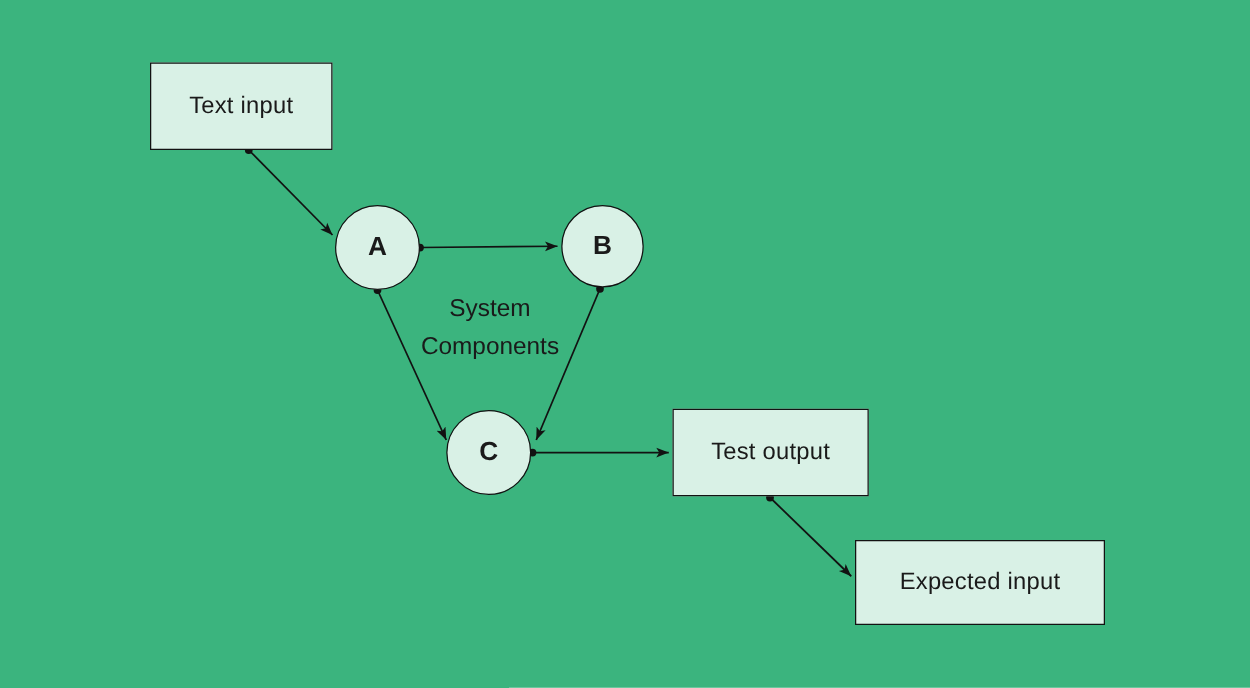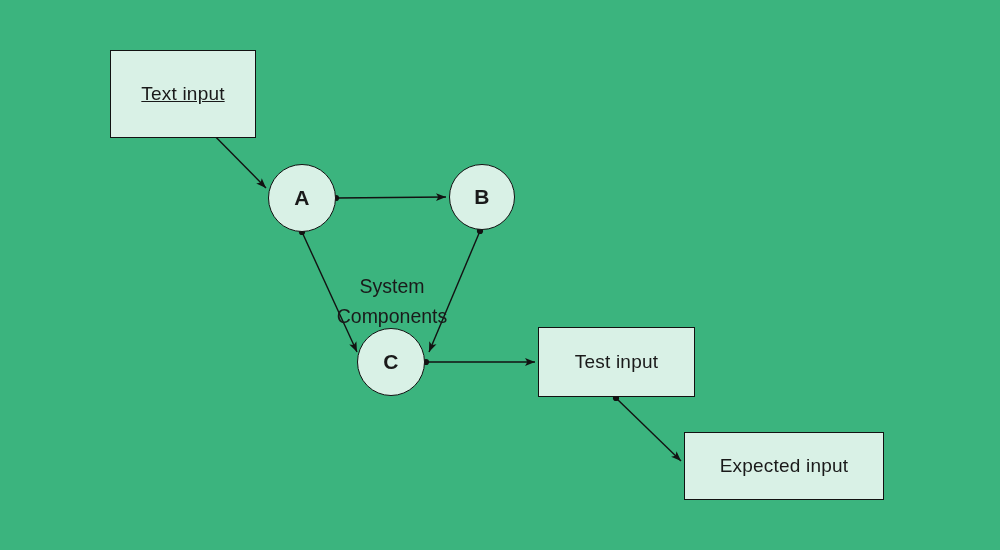--- a/index.html
+++ b/index.html
@@ -48,21 +48,20 @@
   }
   .annotation {
     position: absolute;
     left: 317px;
     top: 233px;
     width: 150px;
     text-align: center;
     font-size: 19.5px;
     line-height: 29.5px;
     color: var(--text, #1A1A1A);
-    margin-top: 39px;
   }
 </style>
 </head>
 <body>
 
 <div class="stage">
 
   <svg class="edges" viewBox="0 0 1000 550" xmlns="http://www.w3.org/2000/svg">
     <defs>
       <marker id="dot" markerUnits="userSpaceOnUse" markerWidth="9" markerHeight="9" refX="4.5" refY="4.5">
@@ -73,38 +72,38 @@
       </marker>
     </defs>
   <line x1="199" y1="120" x2="266" y2="188" class="edge" marker-start="url(#dot)" marker-end="url(#arrowhead)"></line>
       <line x1="336" y1="198" x2="446" y2="197" class="edge" marker-start="url(#dot)" marker-end="url(#arrowhead)"></line>
       <line x1="302" y1="232" x2="357" y2="352" class="edge" marker-start="url(#dot)" marker-end="url(#arrowhead)"></line>
       <line x1="480" y1="231" x2="429" y2="352" class="edge" marker-start="url(#dot)" marker-end="url(#arrowhead)"></line>
       <line x1="426" y1="362" x2="535" y2="362" class="edge" marker-start="url(#dot)" marker-end="url(#arrowhead)"></line>
       <line x1="616" y1="398" x2="681" y2="461" class="edge" marker-start="url(#dot)" marker-end="url(#arrowhead)"></line>
     </svg>
 
-  <div class="node rect" style="left:110px; top:50px; width:146px; height:88px;text-decoration:underline;">
+  <div class="node rect" style="left:120px; top:50px; width:146px; height:70px;">
     <span>Text input</span>
   </div>
 
   <div class="node circle" style="left:268px; top:164px; width:68px; height:68px;">
     <span>A</span>
   </div>
 
   <div class="node circle" style="left:449px; top:164px; width:66px; height:66px;">
     <span>B</span>
   </div>
 
   <div class="node circle" style="left:357px; top:328px; width:68px; height:68px;">
     <span>C</span>
   </div>
 
   <div class="node rect" style="left:538px; top:327px; width:157px; height:70px;">
-    <span>Test input</span>
+    <span>Test output</span>
   </div>
 
   <div class="node rect" style="left:684px; top:432px; width:200px; height:68px;">
     <span>Expected input</span>
   </div>
 
   <div class="annotation">System Components</div>
 
 </div>
 

